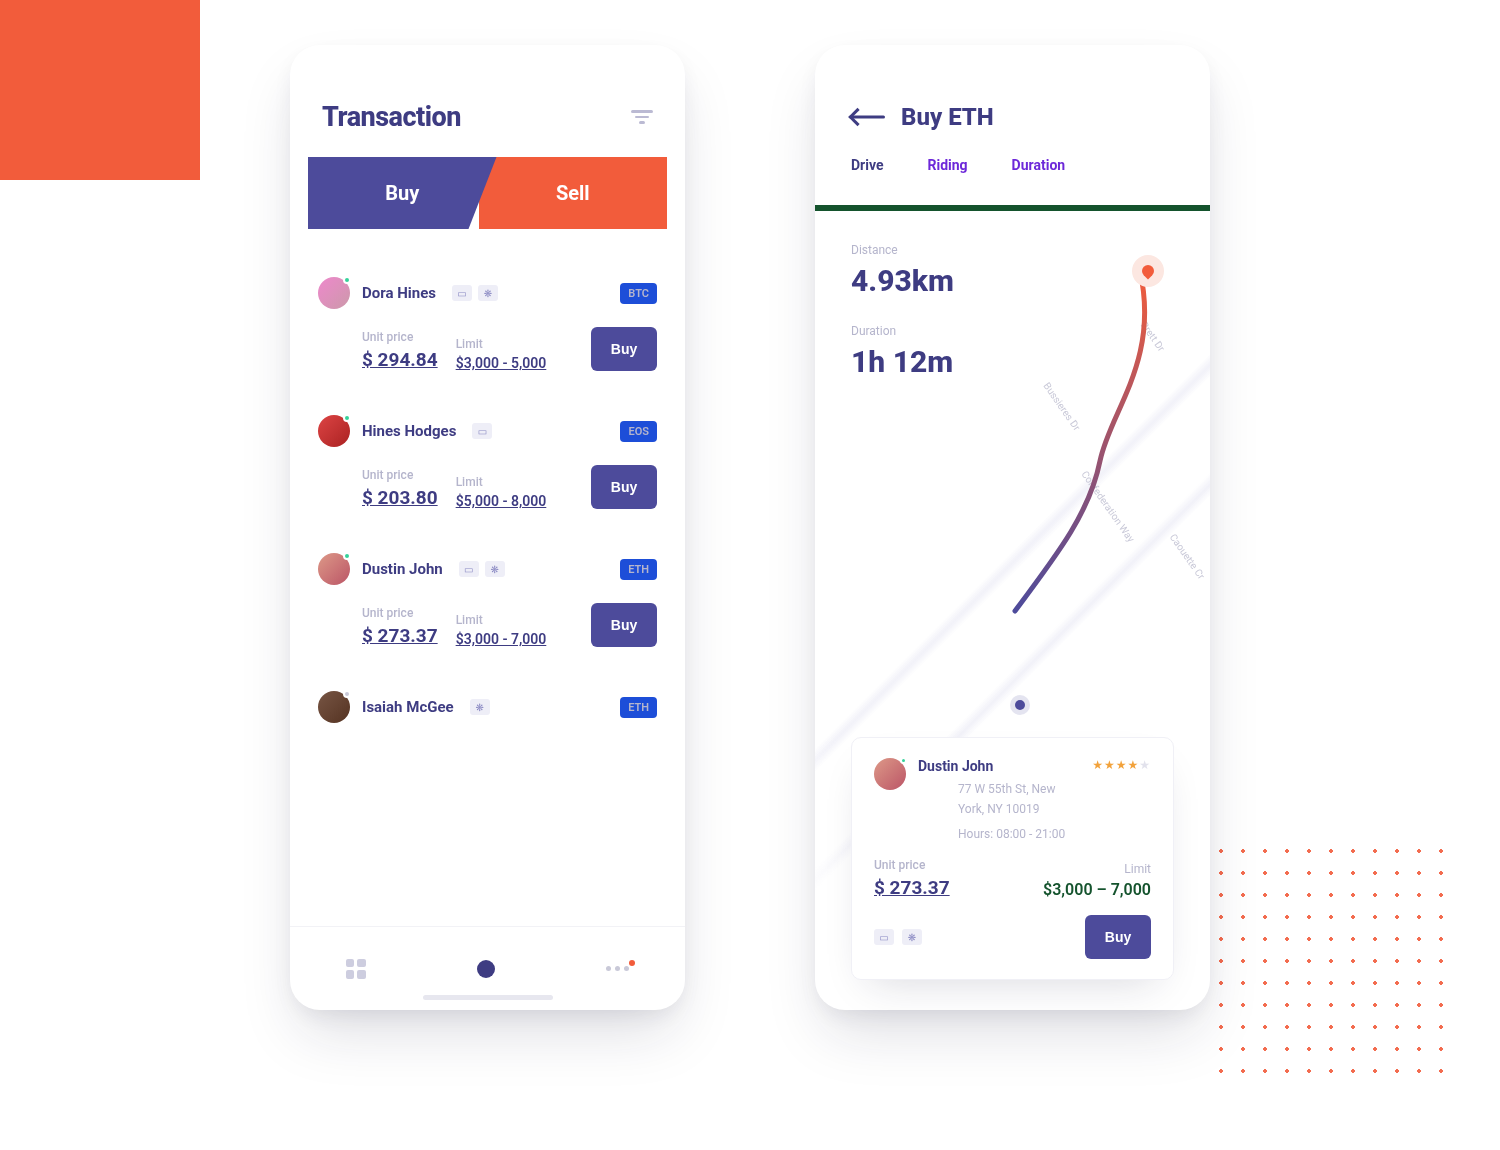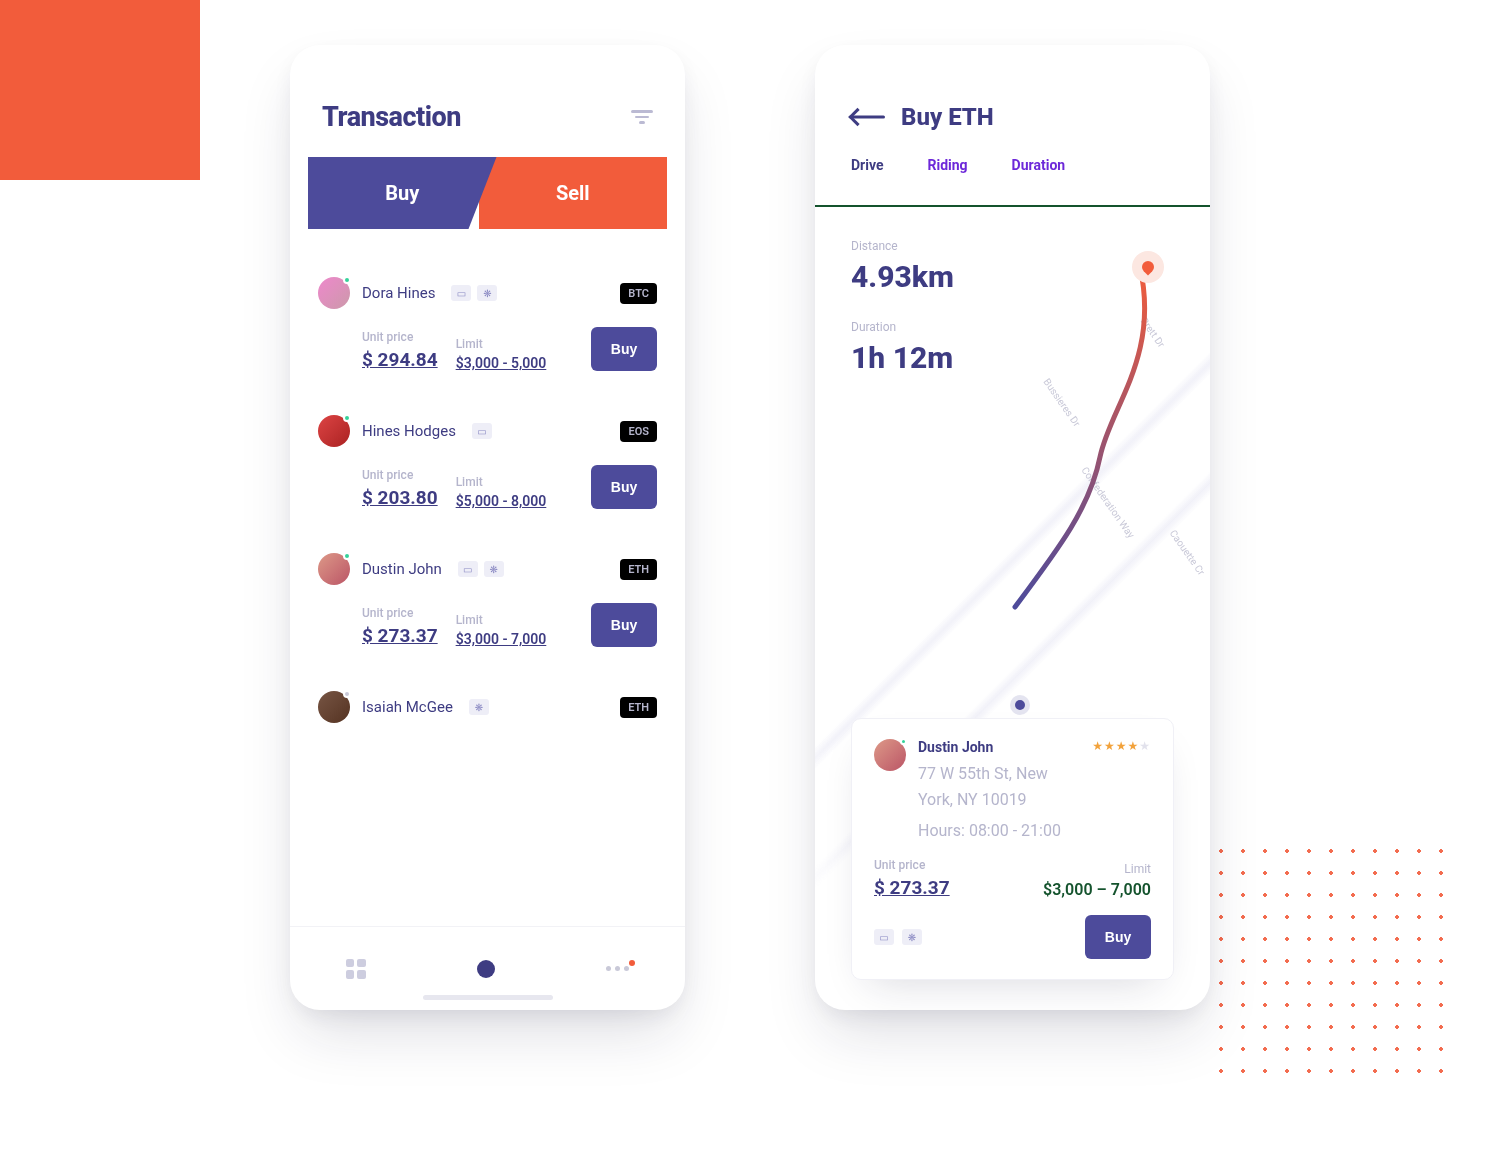--- a/index.html
+++ b/index.html
@@ -114,33 +114,33 @@
   .avatar {
     width: 32px; height: 32px; border-radius: 50%;
     position: relative;
     flex-shrink: 0;
   }
   .avatar .dot {
     position: absolute; top: -1px; right: -1px;
     width: 8px; height: 8px; border-radius: 50%;
     border: 2px solid #fff;
   }
-  .name { color:#3E3C82; font-weight:400; font-size:15px; }
+  .name { color:#3E3C82; font-weight:700; font-size:15px; }
   .badges { display:flex; gap:6px; margin-left:4px; }
   .badge-ico {
     width:20px; height:16px; border-radius:3px;
     background:#EEEEF7;
     display:flex; align-items:center; justify-content:center;
     color:#8C8BC4; font-size:10px;
   }
   .coin-tag {
     margin-left:auto;
     font-size:11px; font-weight:600;
     color:#B5B5CC;
-    background:#000000;
+    background:#1d4ed8;
     padding:4px 8px; border-radius:4px;
   }
   .row-bot {
     display:flex; align-items:flex-end; gap:18px;
     padding-left:44px; margin-top:18px;
   }
   .metric .lbl { color:#B5B5CC; font-size:12px; font-weight:500; }
   .metric .val { color:#3E3C82; font-size:19px; font-weight:700; margin-top:4px; white-space:nowrap;text-decoration:underline;}
   .metric .val.small { font-size:14px; font-weight:600; color:#3E3C82; }
   .buy-btn {
@@ -168,21 +168,21 @@
   .tabbar .more .notif{position:absolute;top:-6px;right:-6px;width:6px;height:6px;border-radius:50%;background:#F25C3B;}
   .home-ind{position:absolute;bottom:10px;left:50%;transform:translateX(-50%);width:130px;height:5px;border-radius:3px;background:#E7E7EF;}
 
   
   .hdr2 { padding:58px 36px 26px; display:flex; align-items:center; gap:16px;}
   .back-arrow{width:34px;height:14px;position:relative;}
   .back-arrow::before{content:"";position:absolute;left:0;top:50%;width:34px;height:3px;background:#3E3C82;border-radius:2px;transform:translateY(-50%);}
   .back-arrow::after{content:"";position:absolute;left:0;top:50%;width:10px;height:10px;border-left:3px solid #3E3C82;border-bottom:3px solid #3E3C82;transform:translateY(-50%) rotate(45deg);}
   .hdr2-title{font-size:24px;font-weight:800;color:#3E3C82;}
 
-  .modes{display:flex;gap:44px;padding:0 36px 18px;border-bottom:2px solid #14532d;}
+  .modes{display:flex;gap:44px;padding:0 36px 18px;border-bottom:6px solid #14532d;}
   .mode{font-size:14px;font-weight:700;color:#6d28d9;padding-bottom:14px;}
   .mode.active{color:#3E3C82;}
 
   .map-zone{flex:1;position:relative;padding:32px 36px;}
   .stat .slbl{color:#B5B5CC;font-size:12px;}
   .stat .sval{color:#3E3C82;font-size:30px;font-weight:800;margin-top:6px;}
   .stat + .stat{margin-top:26px;}
 
   .map-bg{
     position:absolute; inset:0;
@@ -203,21 +203,21 @@
     background:#fff;border:1px solid #F0F0F6;border-radius:10px;
     box-shadow:0 18px 40px -18px rgba(30,30,60,.18);
     padding:20px 22px;
   }
   .oc-top{display:flex;gap:12px;}
   .oc-avatar{width:32px;height:32px;border-radius:50%;background:linear-gradient(135deg,#d98,#b56);position:relative;flex-shrink:0;}
   .oc-avatar .dot{position:absolute;top:-1px;right:-1px;width:7px;height:7px;border-radius:50%;background:#35D29A;border:2px solid #fff;}
   .oc-name{color:#3E3C82;font-weight:700;font-size:14px;}
   .stars{margin-left:auto;color:#F2A23B;font-size:12px;letter-spacing:1px;}
   .stars .dim{color:#E2E2EC;}
-  .oc-addr{color:#B5B5CC;font-size:16px;margin-top:6px;line-height:1.6;}
+  .oc-addr{color:#B5B5CC;font-size:12px;margin-top:6px;line-height:1.6;margin-left:40px;}
   .oc-bot{display:flex;align-items:flex-end;margin-top:14px;}
   .oc-bot .metric{flex:1;}
   .oc-limit{ text-align:right; }
   .oc-limit .lbl{color:#B5B5CC;font-size:12px;}
   .oc-limit .val{color:#14532d;font-size:16px;font-weight:600;margin-top:4px;}
   .oc-actions{display:flex;align-items:center;justify-content:space-between;margin-top:16px;}
   .oc-icons{display:flex;gap:8px;}
 </style>
 </head>
 <body>

